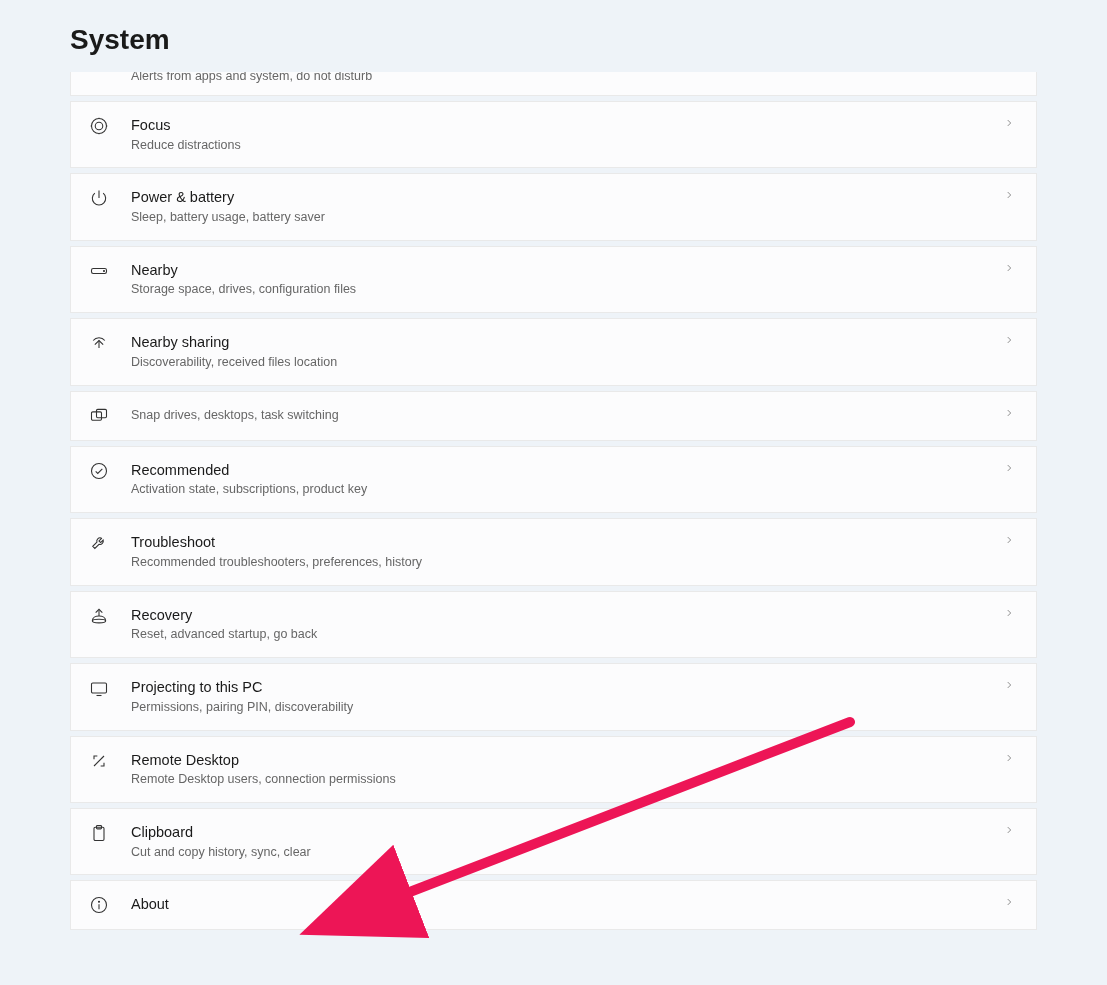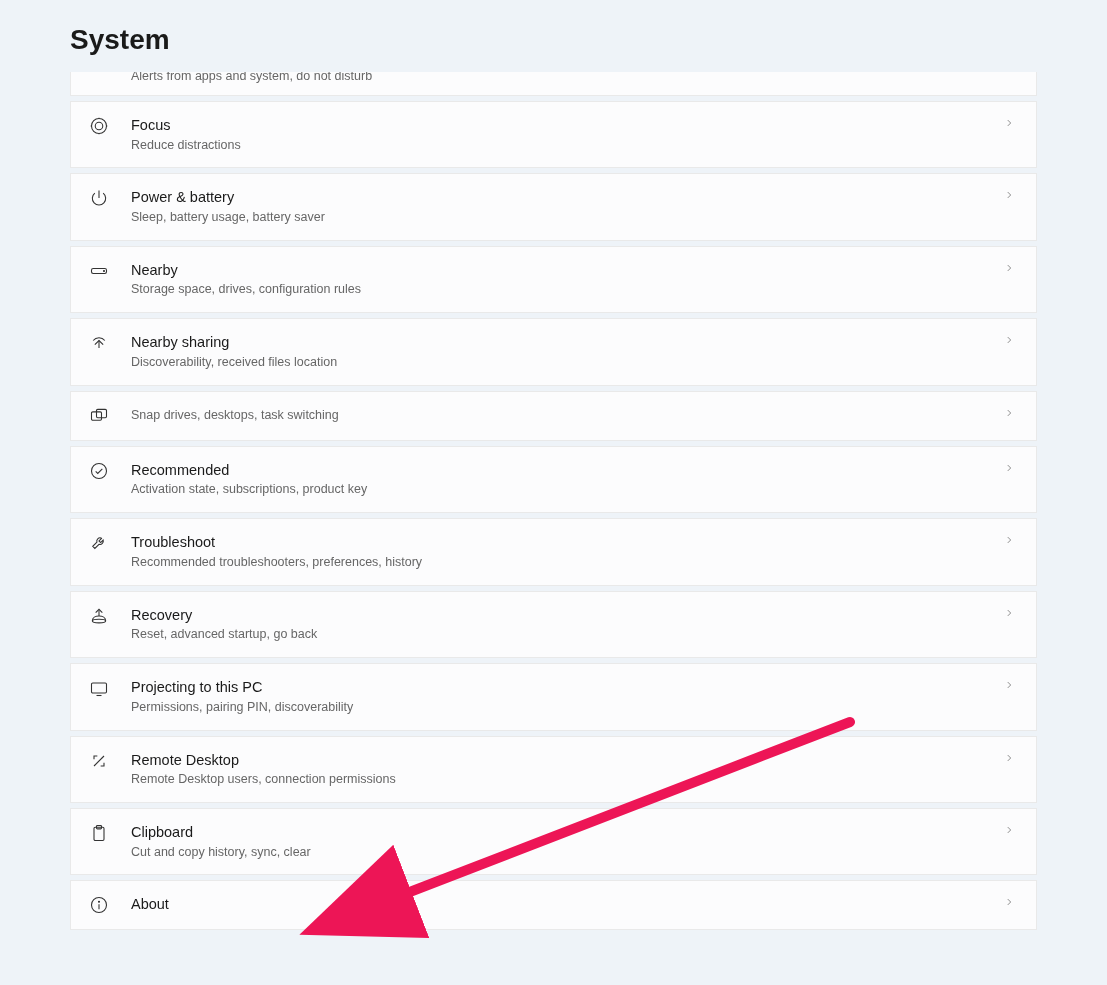--- a/index.html
+++ b/index.html
@@ -138,21 +138,21 @@
       </div>
       <div class="settings-item">
         <span class="item-icon">
           <svg viewBox="0 0 24 24">
             <rect x="3" y="9" width="18" height="6" rx="2"></rect>
             <circle cx="18" cy="12" r="0.6" fill="currentColor"></circle>
           </svg>
         </span>
         <div class="item-text">
           <div class="item-title">Nearby</div>
-          <div class="item-subtitle">Storage space, drives, configuration rules</div>
+          <div class="item-subtitle">Storage space, drives, configuration files</div>
         </div>
         <span class="item-chevron">
           <svg viewBox="0 0 24 24">
             <path d="M9 5l7 7-7 7"></path>
           </svg>
         </span>
       </div>
       <div class="settings-item">
         <span class="item-icon">
           <svg viewBox="0 0 24 24">

